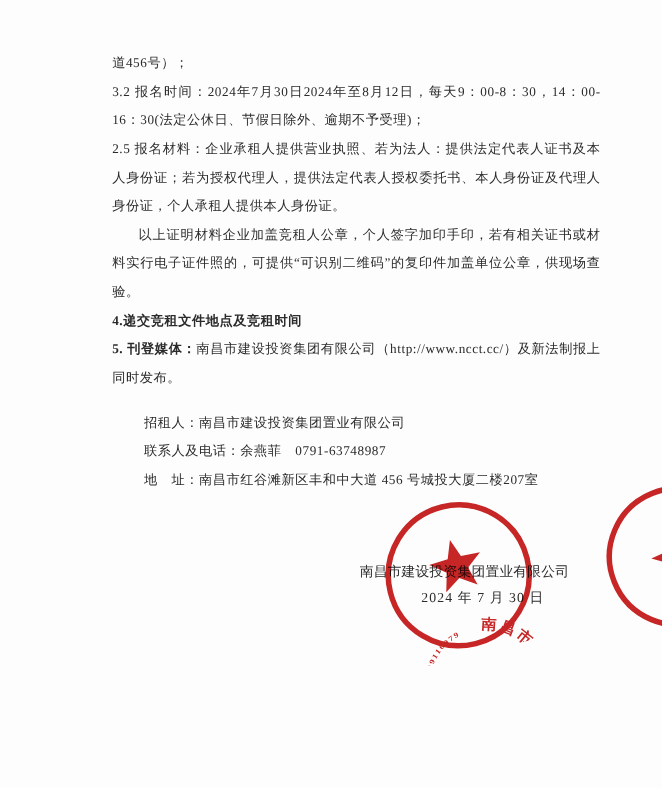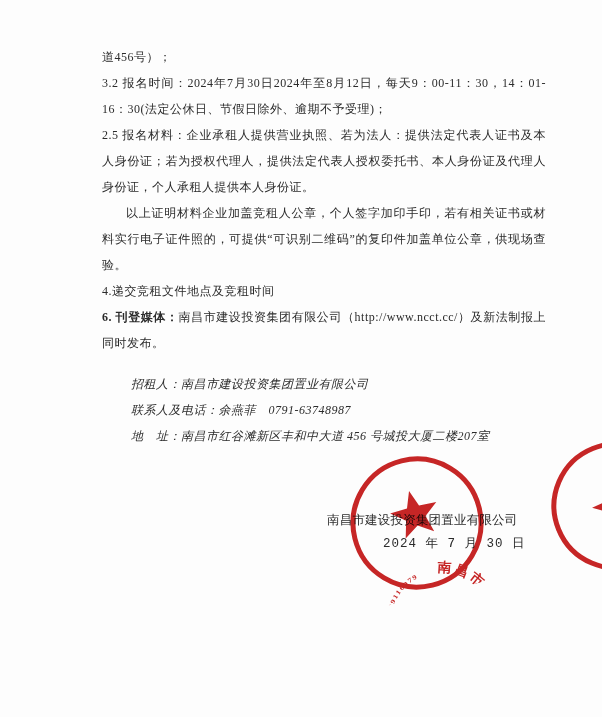--- a/index.html
+++ b/index.html
@@ -16,53 +16,53 @@
     left:78px; top:44px; width:444px;
     font-size:12px;
     line-height:26px;
     letter-spacing:0.5px;
     text-align:justify;
     z-index:2;
     margin-left:24px;
   }
   .doc-body p { margin:0; }
   .indent { text-indent:2em;font-family:Liberation Serif, serif; }
-  .bold { font-weight:normal; }
+  .bold { font-weight:bold; }
   .bold-prefix { font-weight:bold; }
-  .sig { margin-top:15px; padding-left:29px;font-style:italic; }
+  .sig { margin-top:15px; padding-left:29px; }
   .company-line {
     position:absolute; left:327px; top:512px;
     font-size:12.5px; letter-spacing:0.2px; z-index:2;
   }
   .date-line {
     position:absolute; left:383px; top:535px;
-    font-size:12.5px; letter-spacing:1px; z-index:2;font-family:Liberation Mono, monospace;
+    font-size:12.5px; letter-spacing:1px; z-index:2;
   }
   .seal {
     position:absolute;
     mix-blend-mode:multiply;
     opacity:0.95;
     z-index:3;
   }
   .seal-main { left:344px; top:450px; transform:rotate(-14deg); }
   .seal-edge { left:551px; top:441px; transform:rotate(-22deg); }
   .seal text { fill:#c51a1a; }
 </style>
 </head>
 <body>
 
 <div class="page">
 
   <div class="doc-body">
     <p>道456号）；</p>
-    <p>3.2 报名时间：2024年7月30日2024年至8月12日，每天9：00-11：30，14：01-16：30(法定公休日、节假日除外、逾期不予受理)；</p>
+    <p>3.2 报名时间：2024年7月30日2024年至8月12日，每天9：00-8：30，14：00-16：30(法定公休日、节假日除外、逾期不予受理)；</p>
     <p>2.5 报名材料：企业承租人提供营业执照、若为法人：提供法定代表人证书及本人身份证；若为授权代理人，提供法定代表人授权委托书、本人身份证及代理人身份证，个人承租人提供本人身份证。</p>
     <p class="indent">以上证明材料企业加盖竞租人公章，个人签字加印手印，若有相关证书或材料实行电子证件照的，可提供“可识别二维码”的复印件加盖单位公章，供现场查验。</p>
     <p class="bold">4.递交竞租文件地点及竞租时间</p>
-    <p><span class="bold-prefix">6. 刊登媒体：</span><span>南昌市建设投资集团有限公司（http://www.ncct.cc/）及新法制报上同时发布。</span></p>
+    <p><span class="bold-prefix">5. 刊登媒体：</span><span>南昌市建设投资集团有限公司（http://www.ncct.cc/）及新法制报上同时发布。</span></p>
 
     <div class="sig">
       <p>招租人：南昌市建设投资集团置业有限公司</p>
       <p>联系人及电话：余燕菲　0791-63748987</p>
       <p>地　址：南昌市红谷滩新区丰和中大道 456 号城投大厦二楼207室</p>
     </div>
   </div>
 
   <div class="company-line">南昌市建设投资集团置业有限公司</div>
   <div class="date-line">2024 年 7 月 30 日</div>

